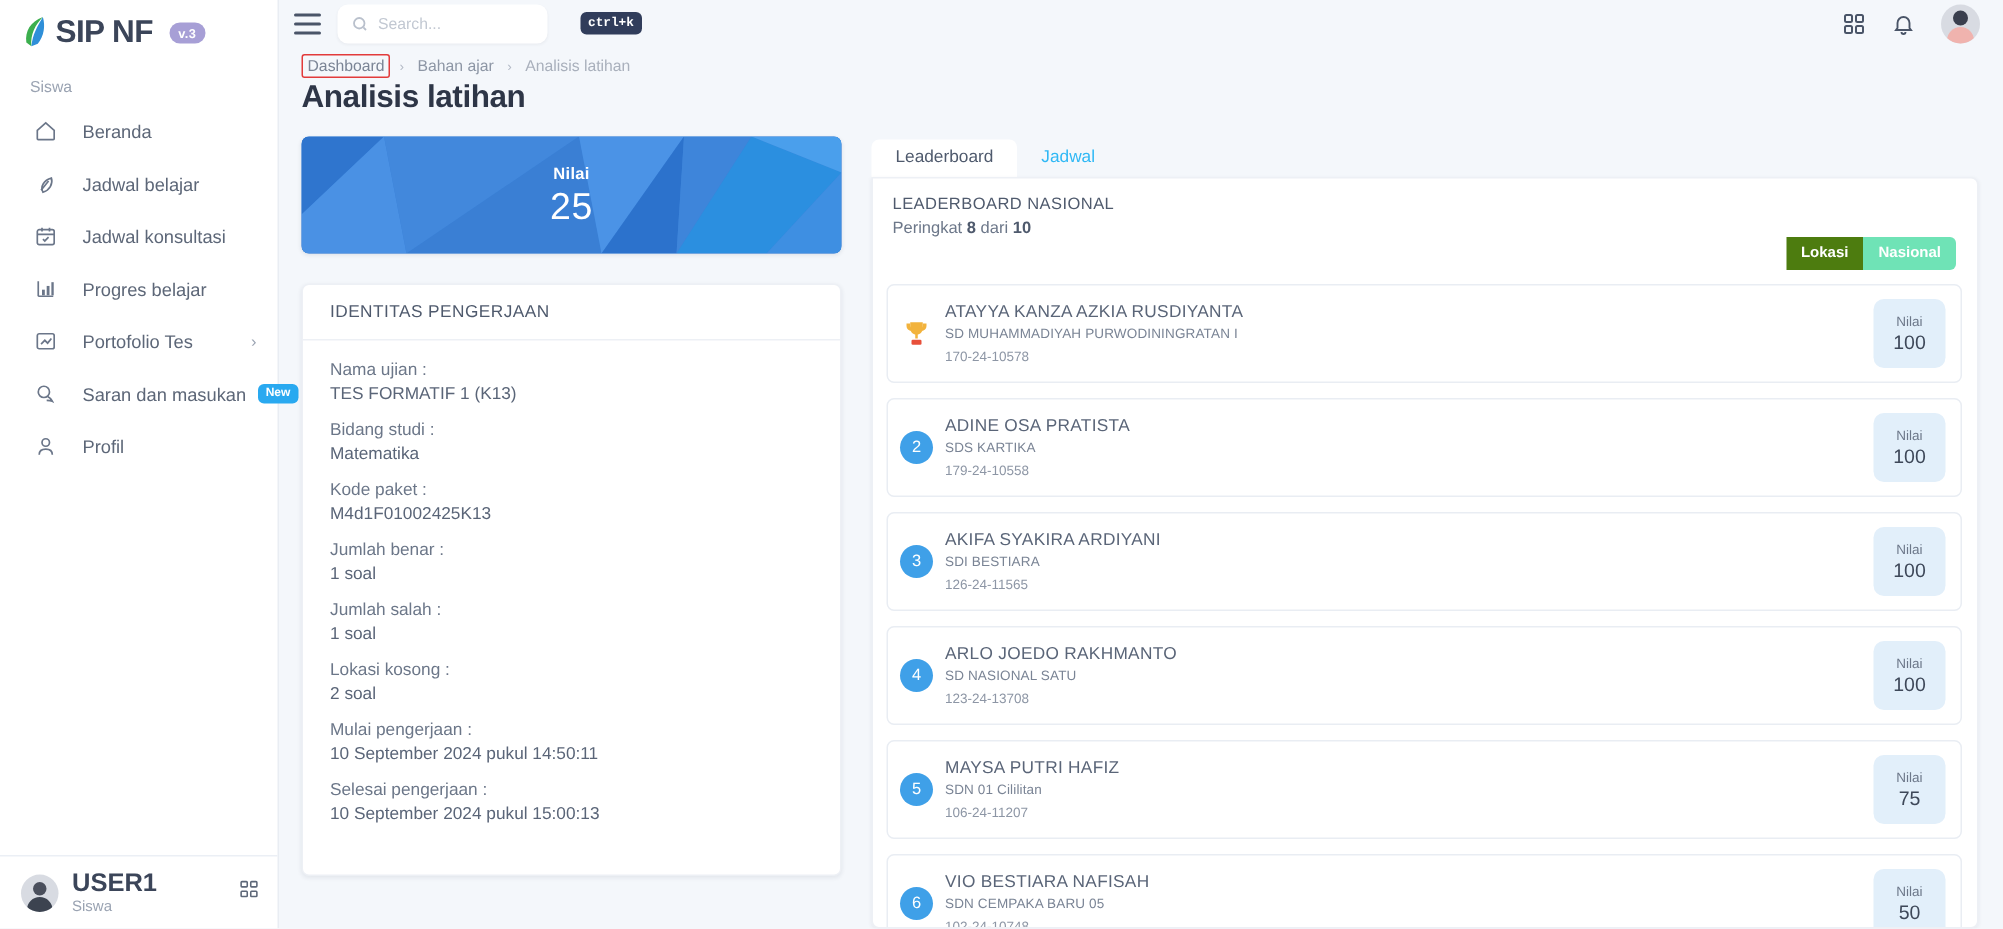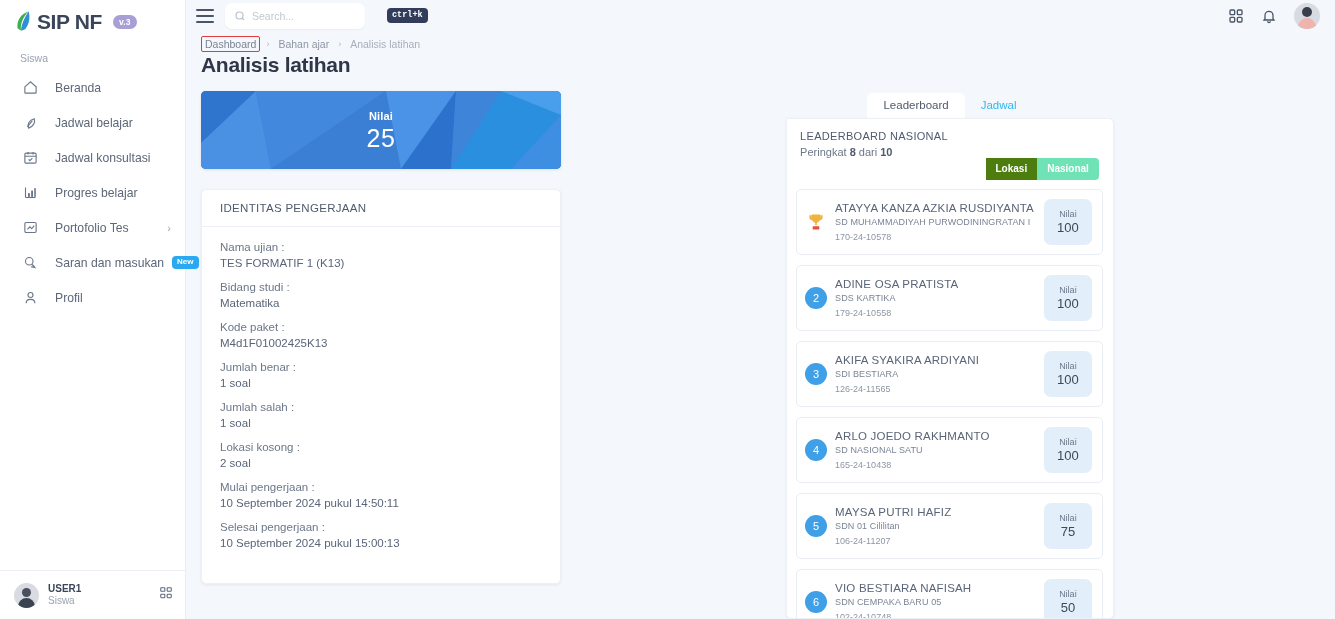--- a/index.html
+++ b/index.html
@@ -42,21 +42,21 @@
     position: absolute; bottom: 0; left: 0; right: 0; height: 49px;
     border-top: 1px solid #EBEFF5; display: flex; align-items: center; padding: 0 12px 0 14px;
   }
   .avatar-sm {
     width: 25px; height: 25px; border-radius: 50%; background: #D8DBE2;
     position: relative; overflow: hidden; flex: 0 0 25px;
   }
   .avatar-sm::before { content:''; position:absolute; width:9px;height:9px;border-radius:50%;background:#4A4F5C;left:8px;top:5px; }
   .avatar-sm::after { content:''; position:absolute; width:17px;height:11px;border-radius:9px 9px 0 0;background:#3C4350;left:4px;top:15px; }
   .user-meta { margin-left: 9px; line-height: 1.25; }
-  .user-name { font-size: 10px; font-weight: bold; color: #3B4559; }
+  .user-name { font-size: 17px; font-weight: bold; color: #3B4559; }
   .user-role { font-size: 10px; color: #9AA3B2; }
   .user-act { margin-left: auto; color: #5D6778; }
 
   
   .main { flex: 1; height: 619px; display: flex; flex-direction: column; position: relative; }
   .topbar { height: 31px; background: #F4F7FB; display: flex; align-items: center; padding: 0 15px 0 10px; }
   .hamburger { width: 18px; height: 14px; display: flex; flex-direction: column; justify-content: space-between; cursor: pointer; margin-right: 11px; }
   .hamburger span { display:block; height: 2px; background: #4A5568; border-radius: 2px; }
   .search-wrap {
     width: 140px; height: 26px; background: #fff; border-radius: 7px;
@@ -85,21 +85,21 @@
   .crumb {
     font-size: 10.5px; color: #8D96A5; cursor: pointer; padding: 1px 3px;
   }
   .crumb.boxed { border: 1.5px solid #E23B3B; border-radius: 2px; color: #7A8495; }
   .crumb-sep { font-size: 9px; color: #B3BAC6; margin: 0 6px; }
   .crumb.last { color: #A9B0BC; }
   .page-title { font-size: 21px; font-weight: bold; color: #2E3647; padding: 2px 0 0 15px; letter-spacing: -0.3px; }
 
   .content { display: flex; padding: 14px 16px 0 15px; gap: 20px; flex: 1; min-height: 0; }
   .col-left { width: 360px; flex: 0 0 360px; }
-  .col-right { flex: 1; min-width: 0; display: flex; flex-direction: column; align-items: center; }
+  .col-right { flex: 1; min-width: 0; display: flex; flex-direction: column; }
 
   
   .score-card {
     height: 78px; border-radius: 5px; overflow: hidden; position: relative;
     background: #2E7BD6; box-shadow: 0 1px 3px rgba(30,40,60,.10);
   }
   .score-card svg { position: absolute; inset: 0; width: 100%; height: 100%; }
   .score-inner { position: relative; z-index: 2; text-align: center; padding-top: 19px; }
   .score-lab { font-size: 11px; color: #fff; font-weight: bold; letter-spacing: .2px; }
   .score-val { font-size: 25px; color: #fff; font-weight: normal; margin-top: 2px; letter-spacing: .5px; }
@@ -454,21 +454,21 @@
                 <div class="nilai-lab">Nilai</div>
                 <div class="nilai-val">100</div>
               </div>
             </div>
 
             <div class="lb-row">
               <div class="rank">4</div>
               <div class="ent-info">
                 <div class="ent-name">ARLO JOEDO RAKHMANTO</div>
                 <div class="ent-school">SD NASIONAL SATU</div>
-                <div class="ent-code">165-24-10438</div>
+                <div class="ent-code">123-24-13708</div>
               </div>
               <div class="nilai-box">
                 <div class="nilai-lab">Nilai</div>
                 <div class="nilai-val">100</div>
               </div>
             </div>
 
             <div class="lb-row">
               <div class="rank">5</div>
               <div class="ent-info">

